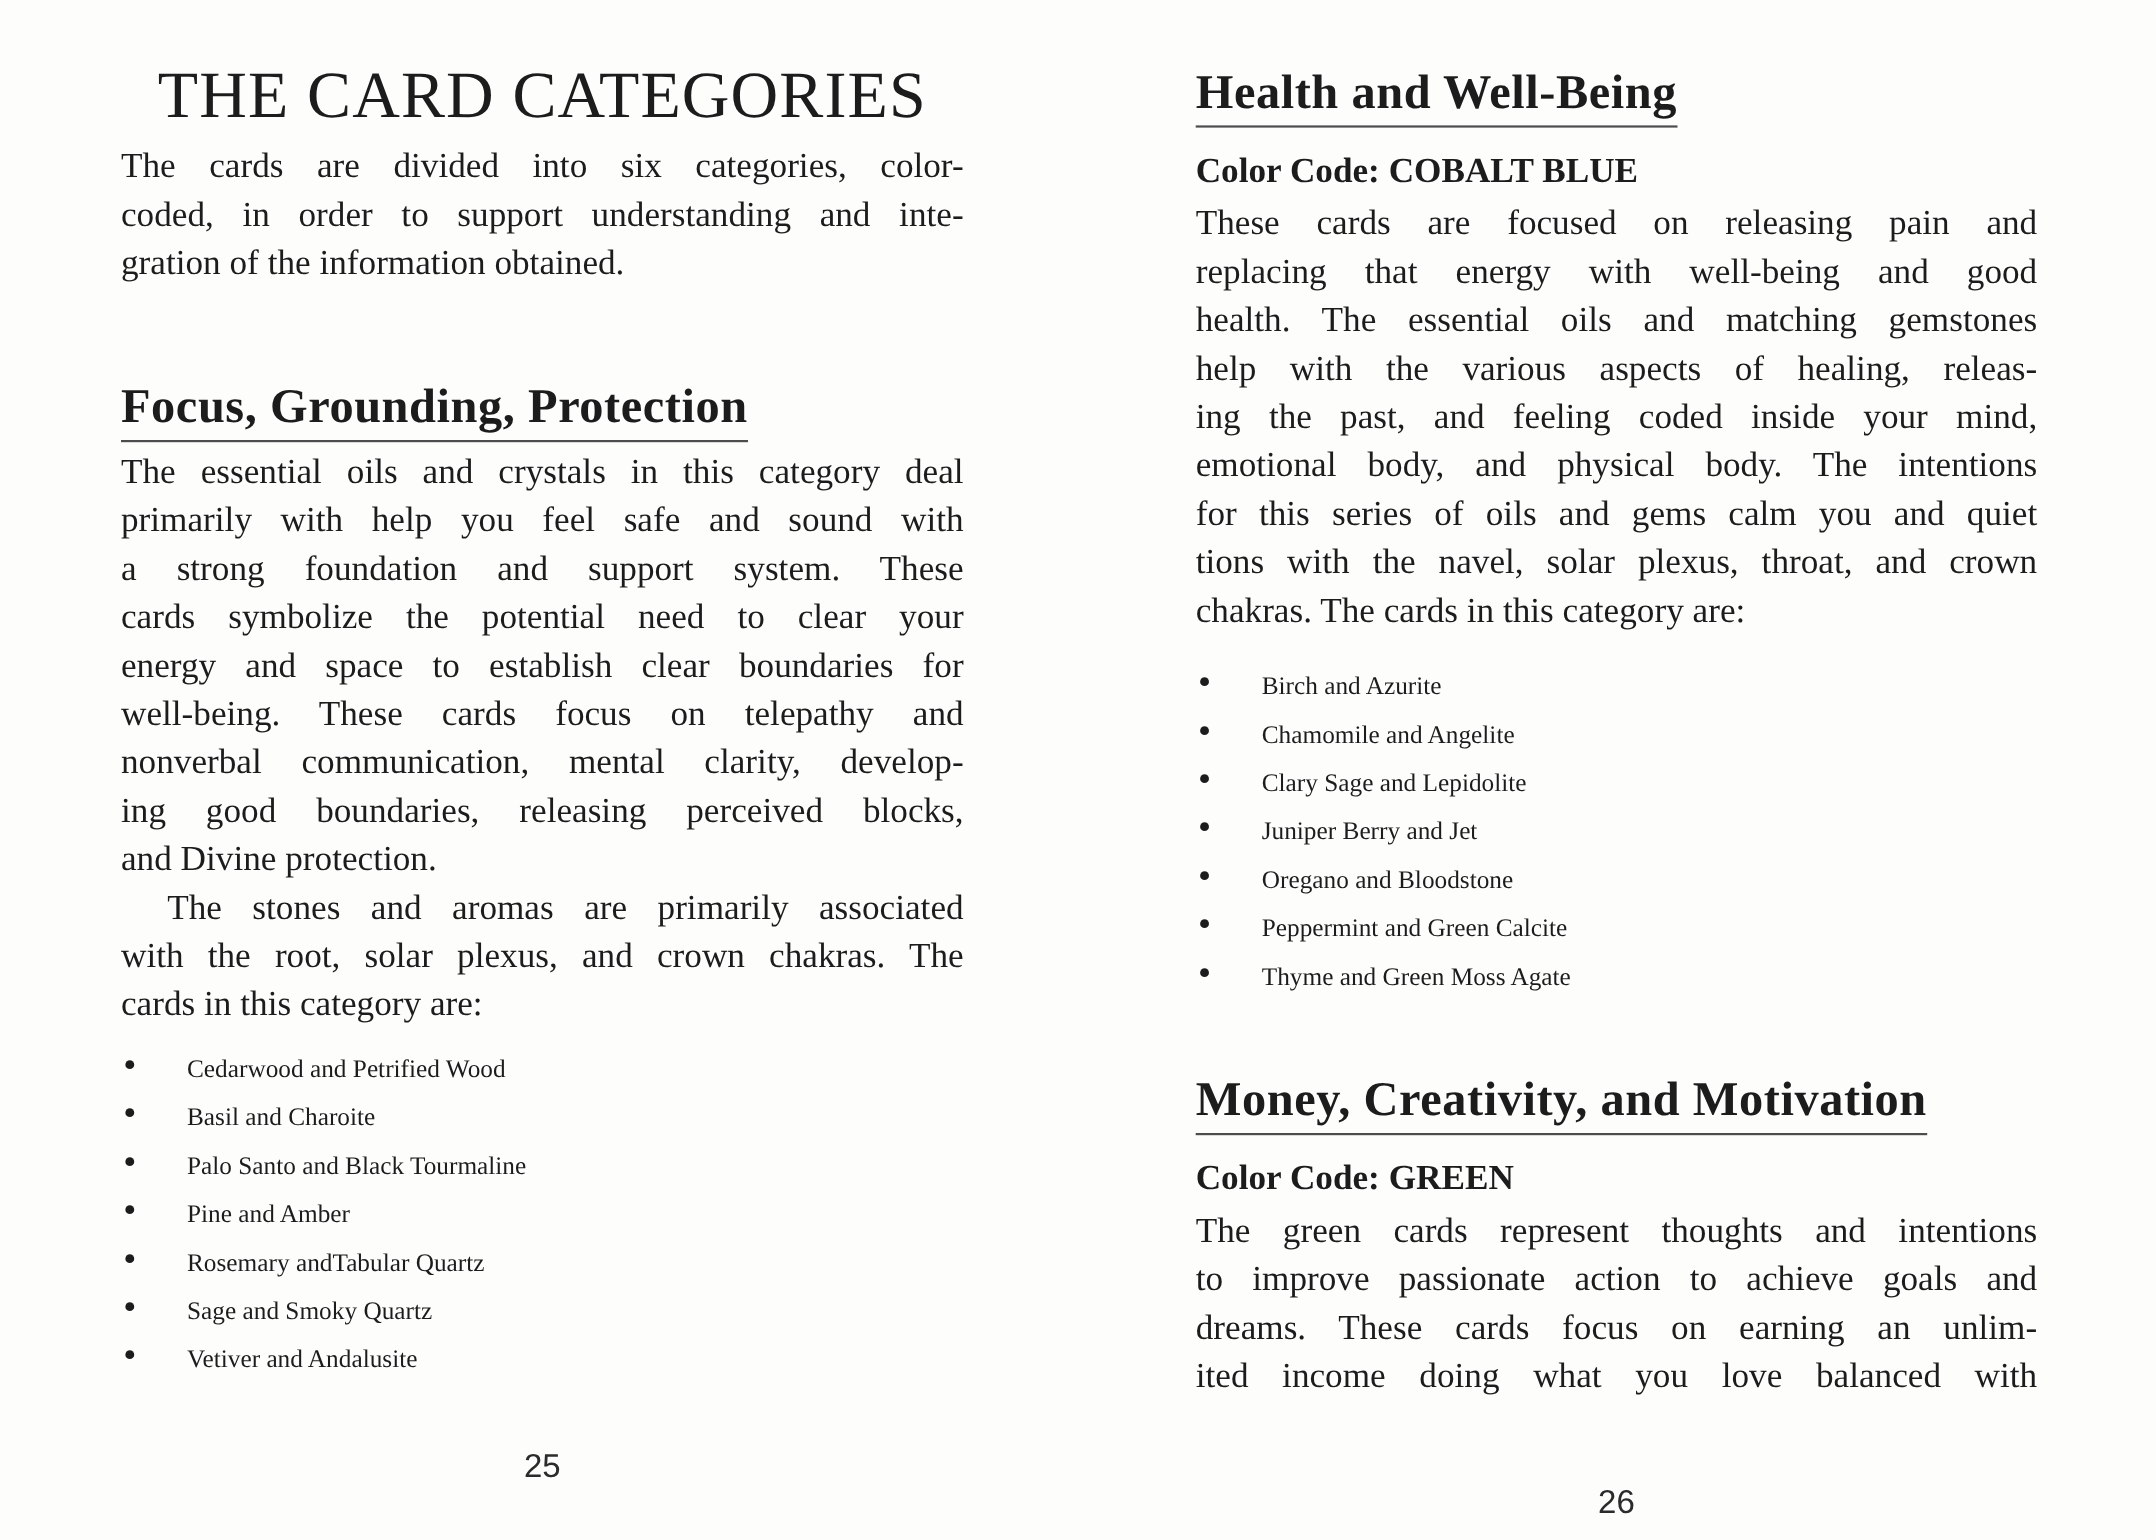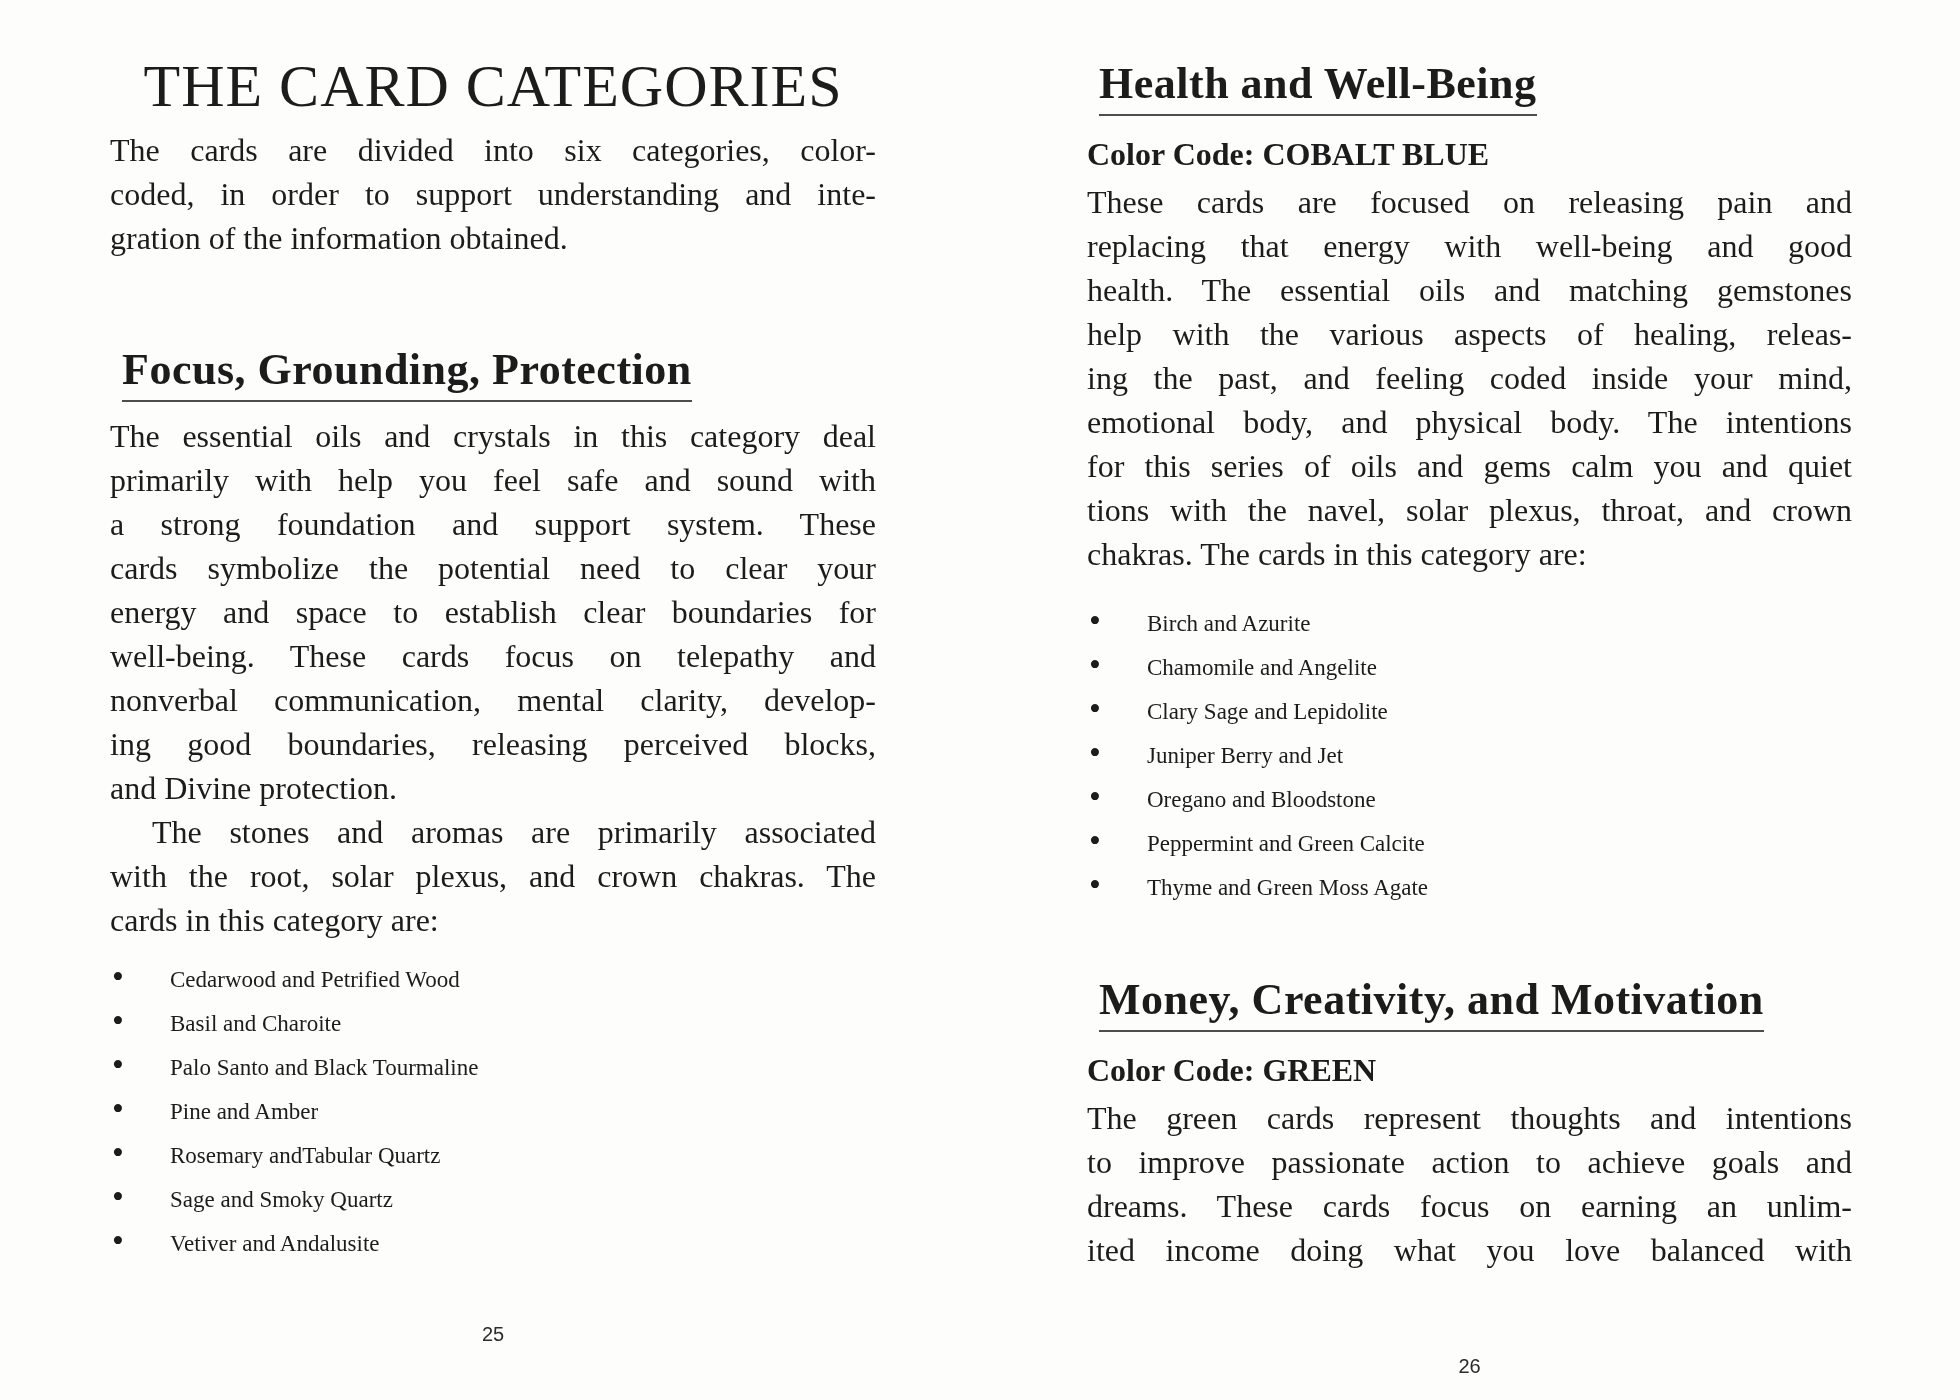--- a/index.html
+++ b/index.html
@@ -27,21 +27,21 @@
 
   .para { font-size: 32px; line-height: 44px; }
   .para .pline { text-align: justify; text-align-last: justify; height: 44px; }
   .para .pline.last { text-align-last: left; }
   .para.all-just .pline.last { text-align-last: justify; }
   .para.indent-first .pline:first-child { text-indent: 42px; }
 
   .intro { margin-top: 6px; }
 
   h2.heading {
-    margin: 12px; font-size: 44px; line-height: 52px;
+    margin: 0; font-size: 44px; line-height: 52px;
     font-weight: bold; letter-spacing: 0.5px;
   }
   h2.heading .hline {
     display: inline-block;
     padding-bottom: 4px;
     border-bottom: 2px solid #4d4d4d;
   }
   .col.left  h2.heading { margin-top: 84px; }
   .col.right h2.heading.first { margin-top: 58px; }
   .col.right h2.heading.second { margin-top: 64px; }
@@ -67,21 +67,21 @@
   .bullets .bitem::before {
     content: "\2022";
     position: absolute;
     left: 2px; top: -3px;
     font-size: 34px;
   }
 
   .pagenum {
     position: absolute;
     font-family: "Liberation Sans", sans-serif;
-    font-size: 20px; line-height: 32px;
+    font-size: 30px; line-height: 32px;
     color: #2b2b2b;
     text-align: center;
   }
   .pagenum.pn-left  { left: 110px;  width: 766px; top: 1318px; }
   .pagenum.pn-right { left: 1087px; width: 765px; top: 1350px; }
 </style>
 </head>
 <body>
 
 <div class="spread">

